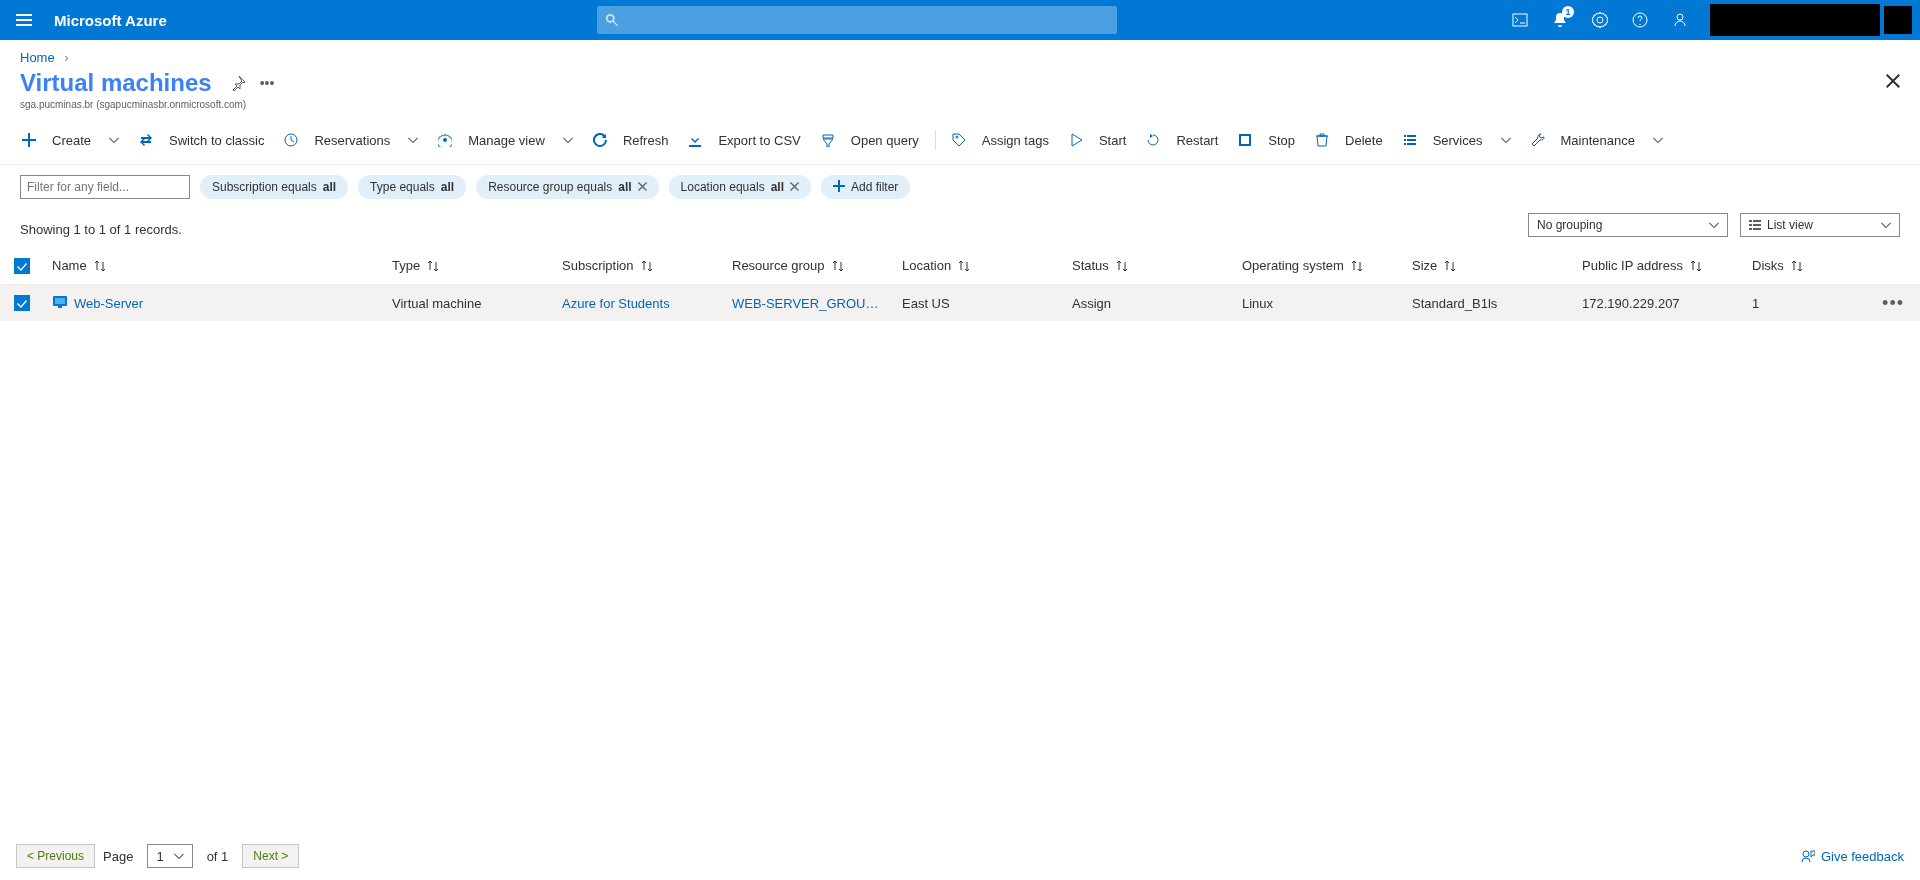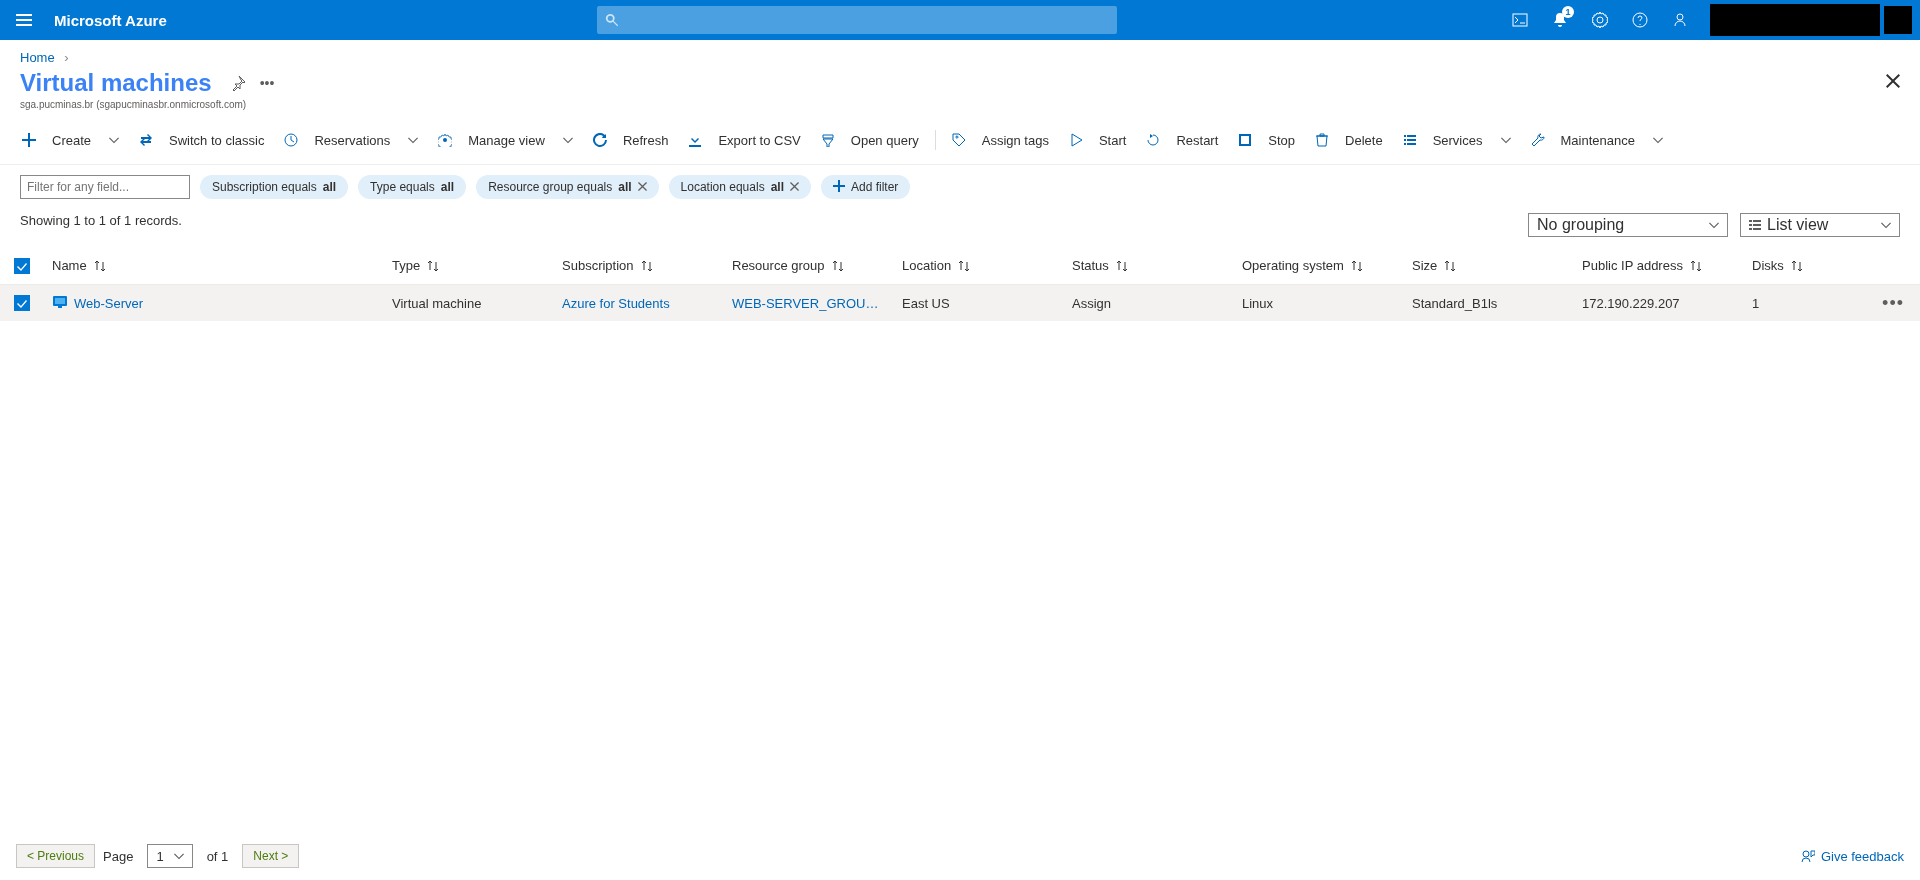--- a/index.html
+++ b/index.html
@@ -45,23 +45,23 @@
   .cmd-sep { width: 1px; height: 20px; background: #ddd; margin: 0 6px; }
 
   
   .filters { display: flex; align-items: center; padding: 10px 20px; gap: 10px; flex-wrap: wrap; }
   .filter-input { width: 170px; height: 24px; border: 1px solid #8a8886; font-size: 12px; padding: 0 6px; }
   .pill { background: #e1effa; color: #323130; font-size: 12px; height: 24px; border-radius: 12px; display: flex; align-items: center; padding: 0 12px; gap: 6px; cursor: pointer; }
   .pill b { font-weight: 600; }
   .pill .x svg { width: 9px; height: 9px; fill: #605e5c; }
   .pill .plus svg { width: 12px; height: 12px; fill: #0067b8; }
 
-  .records-row { display: flex; align-items: flex-start; padding: 4px 20px 10px 20px; font-size: 13px; color: #323130; }
+  .records-row { display: flex; align-items: flex-end; padding: 4px 20px 10px 20px; font-size: 13px; color: #323130; }
   .records-row .spacer { flex: 1; }
-  .dropdown { height: 24px; border: 1px solid #8a8886; font-size: 16px; display: flex; align-items: center; padding: 0 8px; gap: 30px; cursor: pointer; background: #fff; }
+  .dropdown { height: 24px; border: 1px solid #8a8886; font-size: 12px; display: flex; align-items: center; padding: 0 8px; gap: 30px; cursor: pointer; background: #fff; }
   .dropdown.wide { width: 200px; justify-content: space-between; }
   .dropdown.narrow { width: 160px; justify-content: space-between; margin-left: 12px; }
   .dropdown svg.chev { width: 10px; height: 10px; fill: #605e5c; }
   .listview-ico { display: flex; align-items: center; gap: 6px; }
   .listview-ico svg { width: 12px; height: 12px; fill: #605e5c; }
 
   
   .grid { width: 100%; }
   .row { display: flex; align-items: center; height: 36px; font-size: 13px; color: #323130; }
   .row.header { border-bottom: 1px solid #edebe9; color: #323130; font-weight: 400; height: 38px; }

